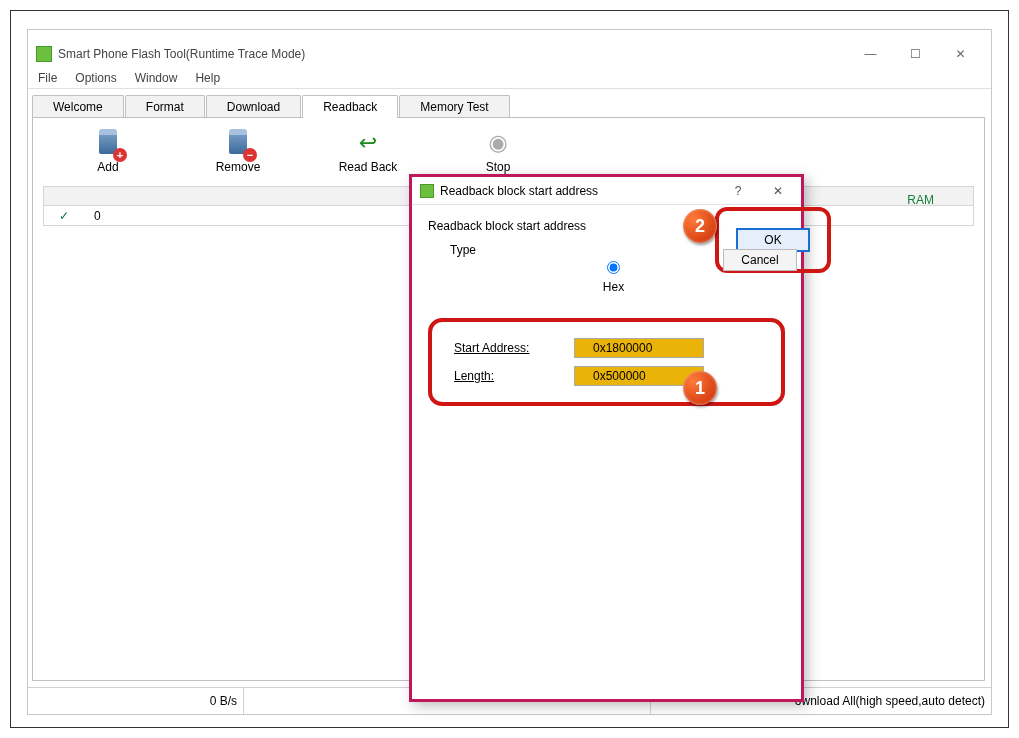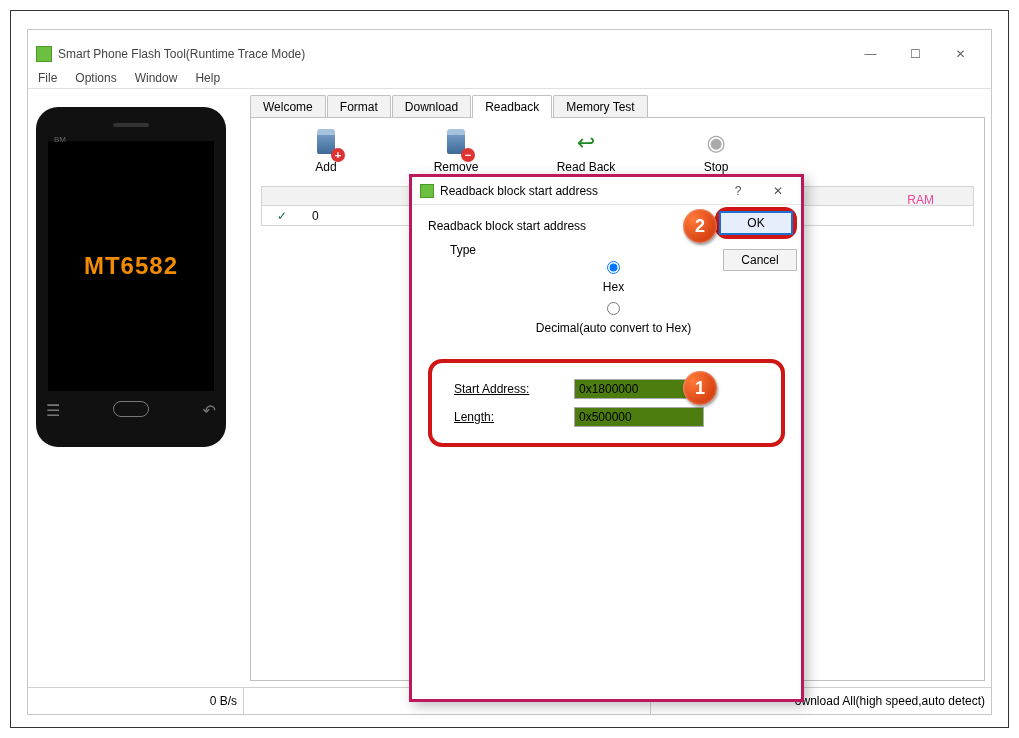--- a/index.html
+++ b/index.html
@@ -23,38 +23,38 @@
 .phone-speaker { width: 36px; height: 4px; background: #333; border-radius: 2px; margin-top: 16px; }
 .phone-bm { color: #666; font-size: 8px; position: absolute; left: 18px; top: 28px; }
 .phone-screen { margin-top: 14px; width: 166px; height: 250px; background: #000; display: flex; align-items: center; justify-content: center; }
 .phone-screen span { color: #f18c00; font-weight: bold; font-size: 24px; letter-spacing: 1px; }
 .phone-nav { margin-top: 10px; display: flex; width: 170px; justify-content: space-between; }
 .nav-btn { color: #777; font-size: 16px; }
 .home-btn { width: 36px; height: 16px; border: 1px solid #777; border-radius: 8px; }
 
 .main { flex: 1; padding-top: 6px; position: relative; }
 .tabs { display: flex; padding-left: 4px; }
-.tab { padding: 4px 12px; border: 1px solid #c0c0c0; background: #f2f2f2; border-bottom: none; border-radius: 2px 2px 0 0; margin-right: 1px; cursor: pointer; }
+.tab { padding: 4px 20px; border: 1px solid #c0c0c0; background: #f2f2f2; border-bottom: none; border-radius: 2px 2px 0 0; margin-right: 1px; cursor: pointer; }
 .tab.active { background: #fff; position: relative; z-index: 2; text-align: right; }
 .tab-body { border: 1px solid #c0c0c0; margin: -1px 6px 6px 4px; min-height: 564px; background: #fff; padding: 10px; position: relative; }
 
 .toolbar { display: flex; gap: 60px; padding: 0 30px; }
 .tbtn { display: flex; flex-direction: column; align-items: center; gap: 2px; width: 70px; cursor: pointer; }
 .tbtn .ticon { width: 30px; height: 30px; display: flex; align-items: center; justify-content: center; font-size: 22px; position: relative; }
 .db { width: 18px; height: 22px; background: linear-gradient(#7aa0c9,#3d6a99); border-radius: 3px 3px 2px 2px; position: relative; }
 .db::before { content: ""; position: absolute; top: -3px; left: 0; right: 0; height: 6px; background: #a6c2de; border-radius: 3px 3px 0 0; }
 .badge-add,.badge-rem { position: absolute; right: -4px; bottom: -4px; width: 14px; height: 14px; border-radius: 50%; color: #fff; font-size: 11px; font-weight: bold; display: flex; align-items: center; justify-content: center; }
 .badge-add { background: #d33; } .badge-rem { background: #d33; }
 .ticon.arrow { color: #1f8a1f; } .ticon.stop { color: #aaa; }
 
 .table-head { margin-top: 12px; height: 20px; background: #f2f2f2; border: 1px solid #d5d5d5; }
 .table-row { height: 20px; border: 1px solid #d5d5d5; border-top: none; display: flex; align-items: center; }
 .table-cell-chk { width: 40px; display: flex; justify-content: center; color: #117450; }
 .table-cell-0 { flex: 1; padding-left: 10px; }
-.region-cell { position: absolute; top: 75px; right: 50px; color: #ec4899; }
+.region-cell { position: absolute; top: 75px; right: 50px; color: #15803d; }
 
 
 .statusbar { height: 28px; border-top: 1px solid #d0d0d0; display: flex; justify-content: center; }
 .statusbar .cell { border-right: 1px solid #d0d0d0; height: 100%; display: flex; align-items: center; padding: 0 6px; }
 .cell.spd { width: 216px; justify-content: flex-end; }
 .cell.bar { flex: 1; }
 .cell.end { width: 340px; justify-content: flex-end; border-right: none; }
 
 
 .dialog { position: absolute; left: 398px; top: 163px; width: 395px; height: 528px; border: 3px solid #be185d; background: #fff; box-shadow: 4px 4px 12px rgba(0,0,0,.25); }
@@ -65,27 +65,27 @@
 .dlg-body { padding: 14px 16px; }
 .dlg-body .subhead { margin-bottom: 10px; }
 .group-type { border: none; padding: 4px 6px 12px 20px; display: flex; flex-direction: column; gap: 8px; }
 .group-type legend { padding: 0 2px; }
 .radio { display: flex; align-items: center; gap: 6px; flex-direction: column; }
 .radio input { width: 13px; height: 13px; }
 
 .addr-box { border: 4px solid #d01515; border-radius: 14px; padding: 12px 16px 12px 22px; margin-top: 12px; position: relative; }
 .addr-row { display: flex; align-items: center; gap: 10px; height: 28px; }
 .addr-row label { width: 110px; text-decoration: underline; }
-.addr-row input { width: 130px; height: 20px; border: 1px solid #aaa; padding: 0 4px; background: #4d7c0f; }
+.addr-row input { width: 130px; height: 20px; border: 1px solid #aaa; padding: 0 18px; background: #eab308; }
 
 .badge-num { position: absolute; width: 34px; height: 34px; border-radius: 50%; background: radial-gradient(circle at 30% 30%, #ff7a3a, #c62900); color: #fff; display: flex; align-items: center; justify-content: center; font-size: 18px; font-weight: bold; box-shadow: 1px 2px 3px rgba(0,0,0,.4), inset 0 0 3px rgba(255,255,255,.6); }
 #badge1 { left: 672px; top: 360px; }
 #badge2 { left: 672px; top: 198px; }
 
-.ok-box { position: absolute; left: 704px; top: 196px; border: 4px solid #d01515; border-radius: 12px; padding: 0; }
+.ok-box { position: absolute; left: 704px; top: 196px; border: 4px solid #d01515; border-radius: 12px; padding: 17px; }
 .ok-btn { width: 74px; height: 24px; border: 2px solid #1a6fd4; background: #e6eefb; cursor: pointer; display: flex; align-items: center; justify-content: center; }
 .cancel-btn { position: absolute; left: 712px; top: 238px; width: 74px; height: 22px; border: 1px solid #bbb; background: #f4f4f4; cursor: pointer; display: flex; align-items: center; justify-content: center; }
 
 </style>
 </head>
 <body>
 
 <div class="frame">
   <div class="window">
     <div class="titlebar">
@@ -98,34 +98,20 @@
       </div>
     </div>
     <div class="menubar">
       <span>File</span>
       <span>Options</span>
       <span>Window</span>
       <span>Help</span>
     </div>
 
     <div class="content">
-      <div class="sidebar">
-        <div class="phone">
-          <div class="phone-speaker"></div>
-          <div class="phone-bm">BM</div>
-          <div class="phone-screen">
-            <span>MT6582</span>
-          </div>
-          <div class="phone-nav">
-            <span class="nav-btn">☰</span>
-            <span class="home-btn"></span>
-            <span class="nav-btn">↶</span>
-          </div>
-        </div>
-      </div>
 
       <div class="main">
         <div class="tabs">
           <div class="tab">Welcome</div>
           <div class="tab">Format</div>
           <div class="tab">Download</div>
           <div class="tab active">Readback</div>
           <div class="tab">Memory Test</div>
         </div>
         <div class="tab-body">
@@ -181,24 +167,20 @@
       </div>
     </div>
     <div class="dlg-body">
       <div class="subhead">Readback block start address</div>
       <fieldset class="group-type">
         <legend>Type</legend>
         <label class="radio">
           <input type="radio" name="t" checked="" style="">
           <span>Hex</span>
         </label>
-        <label class="radio">
-          <input type="radio" name="t" style="">
-          <span>Decimal(auto convert to Hex)</span>
-        </label>
       </fieldset>
 
       <div class="addr-box">
         <div class="addr-row">
           <label>Start Address:</label>
           <input type="text" value="0x1800000" style="">
         </div>
         <div class="addr-row">
           <label>Length:</label>
           <input type="text" value="0x500000" style="">

